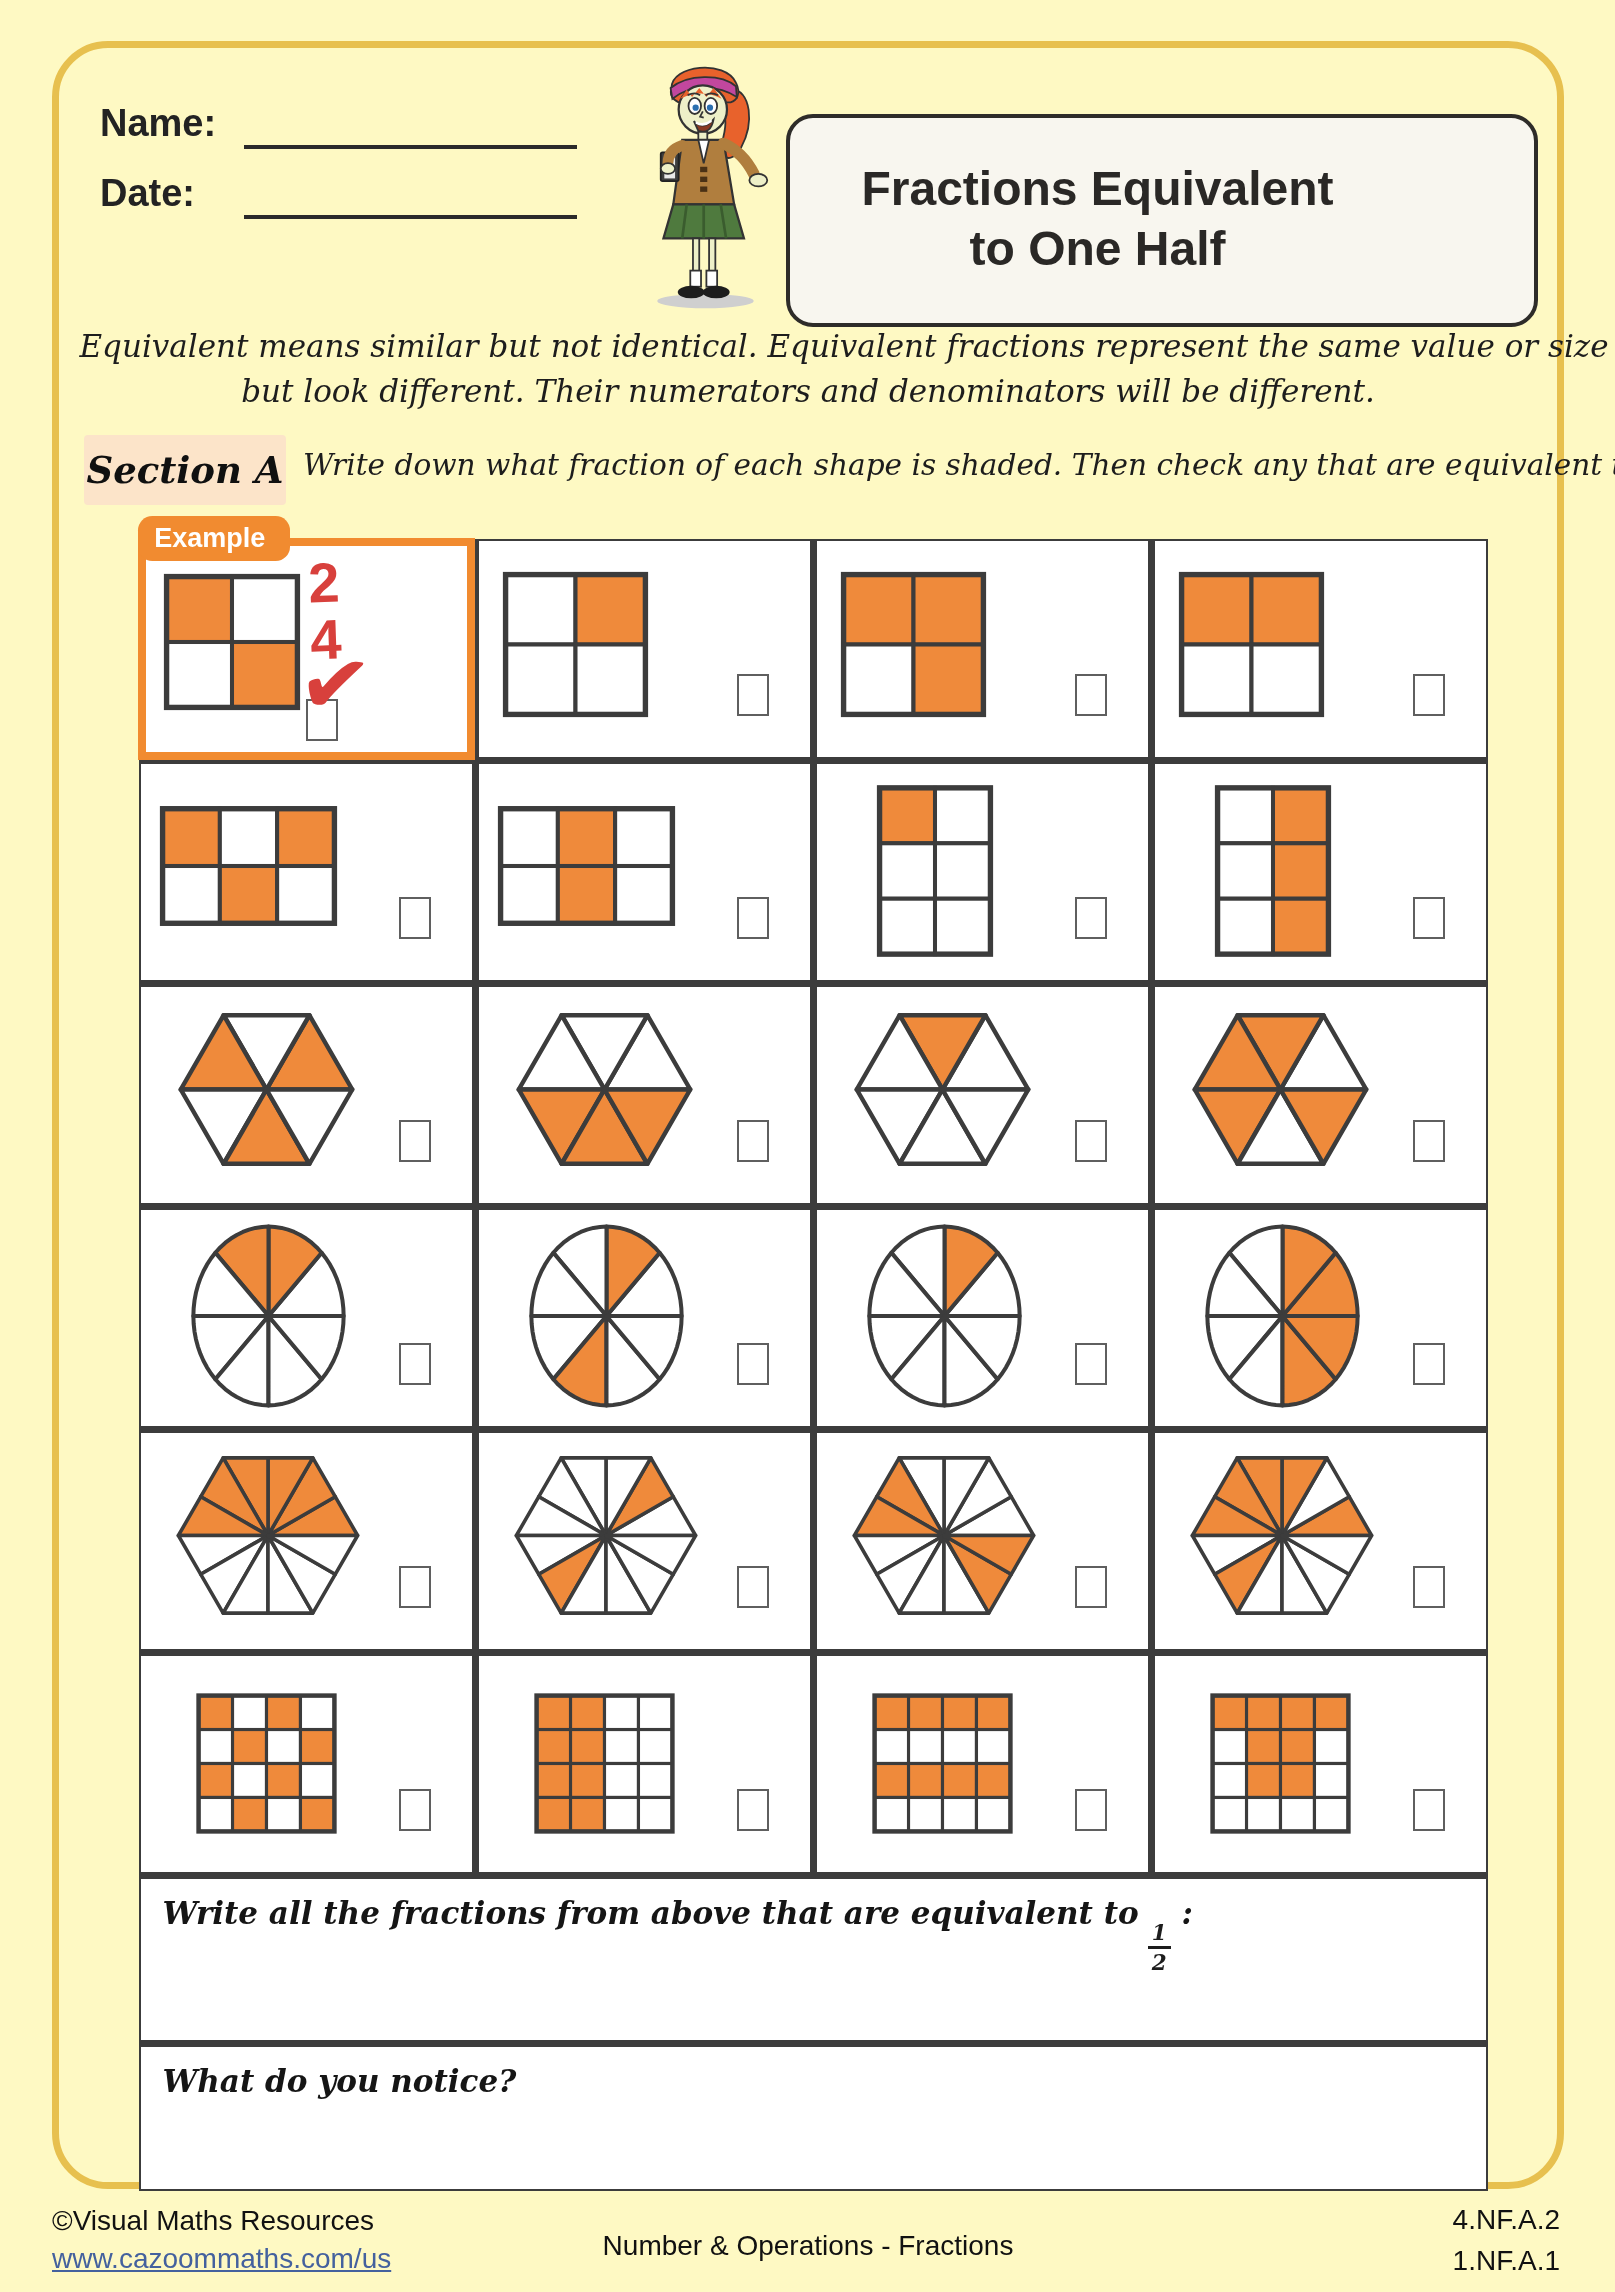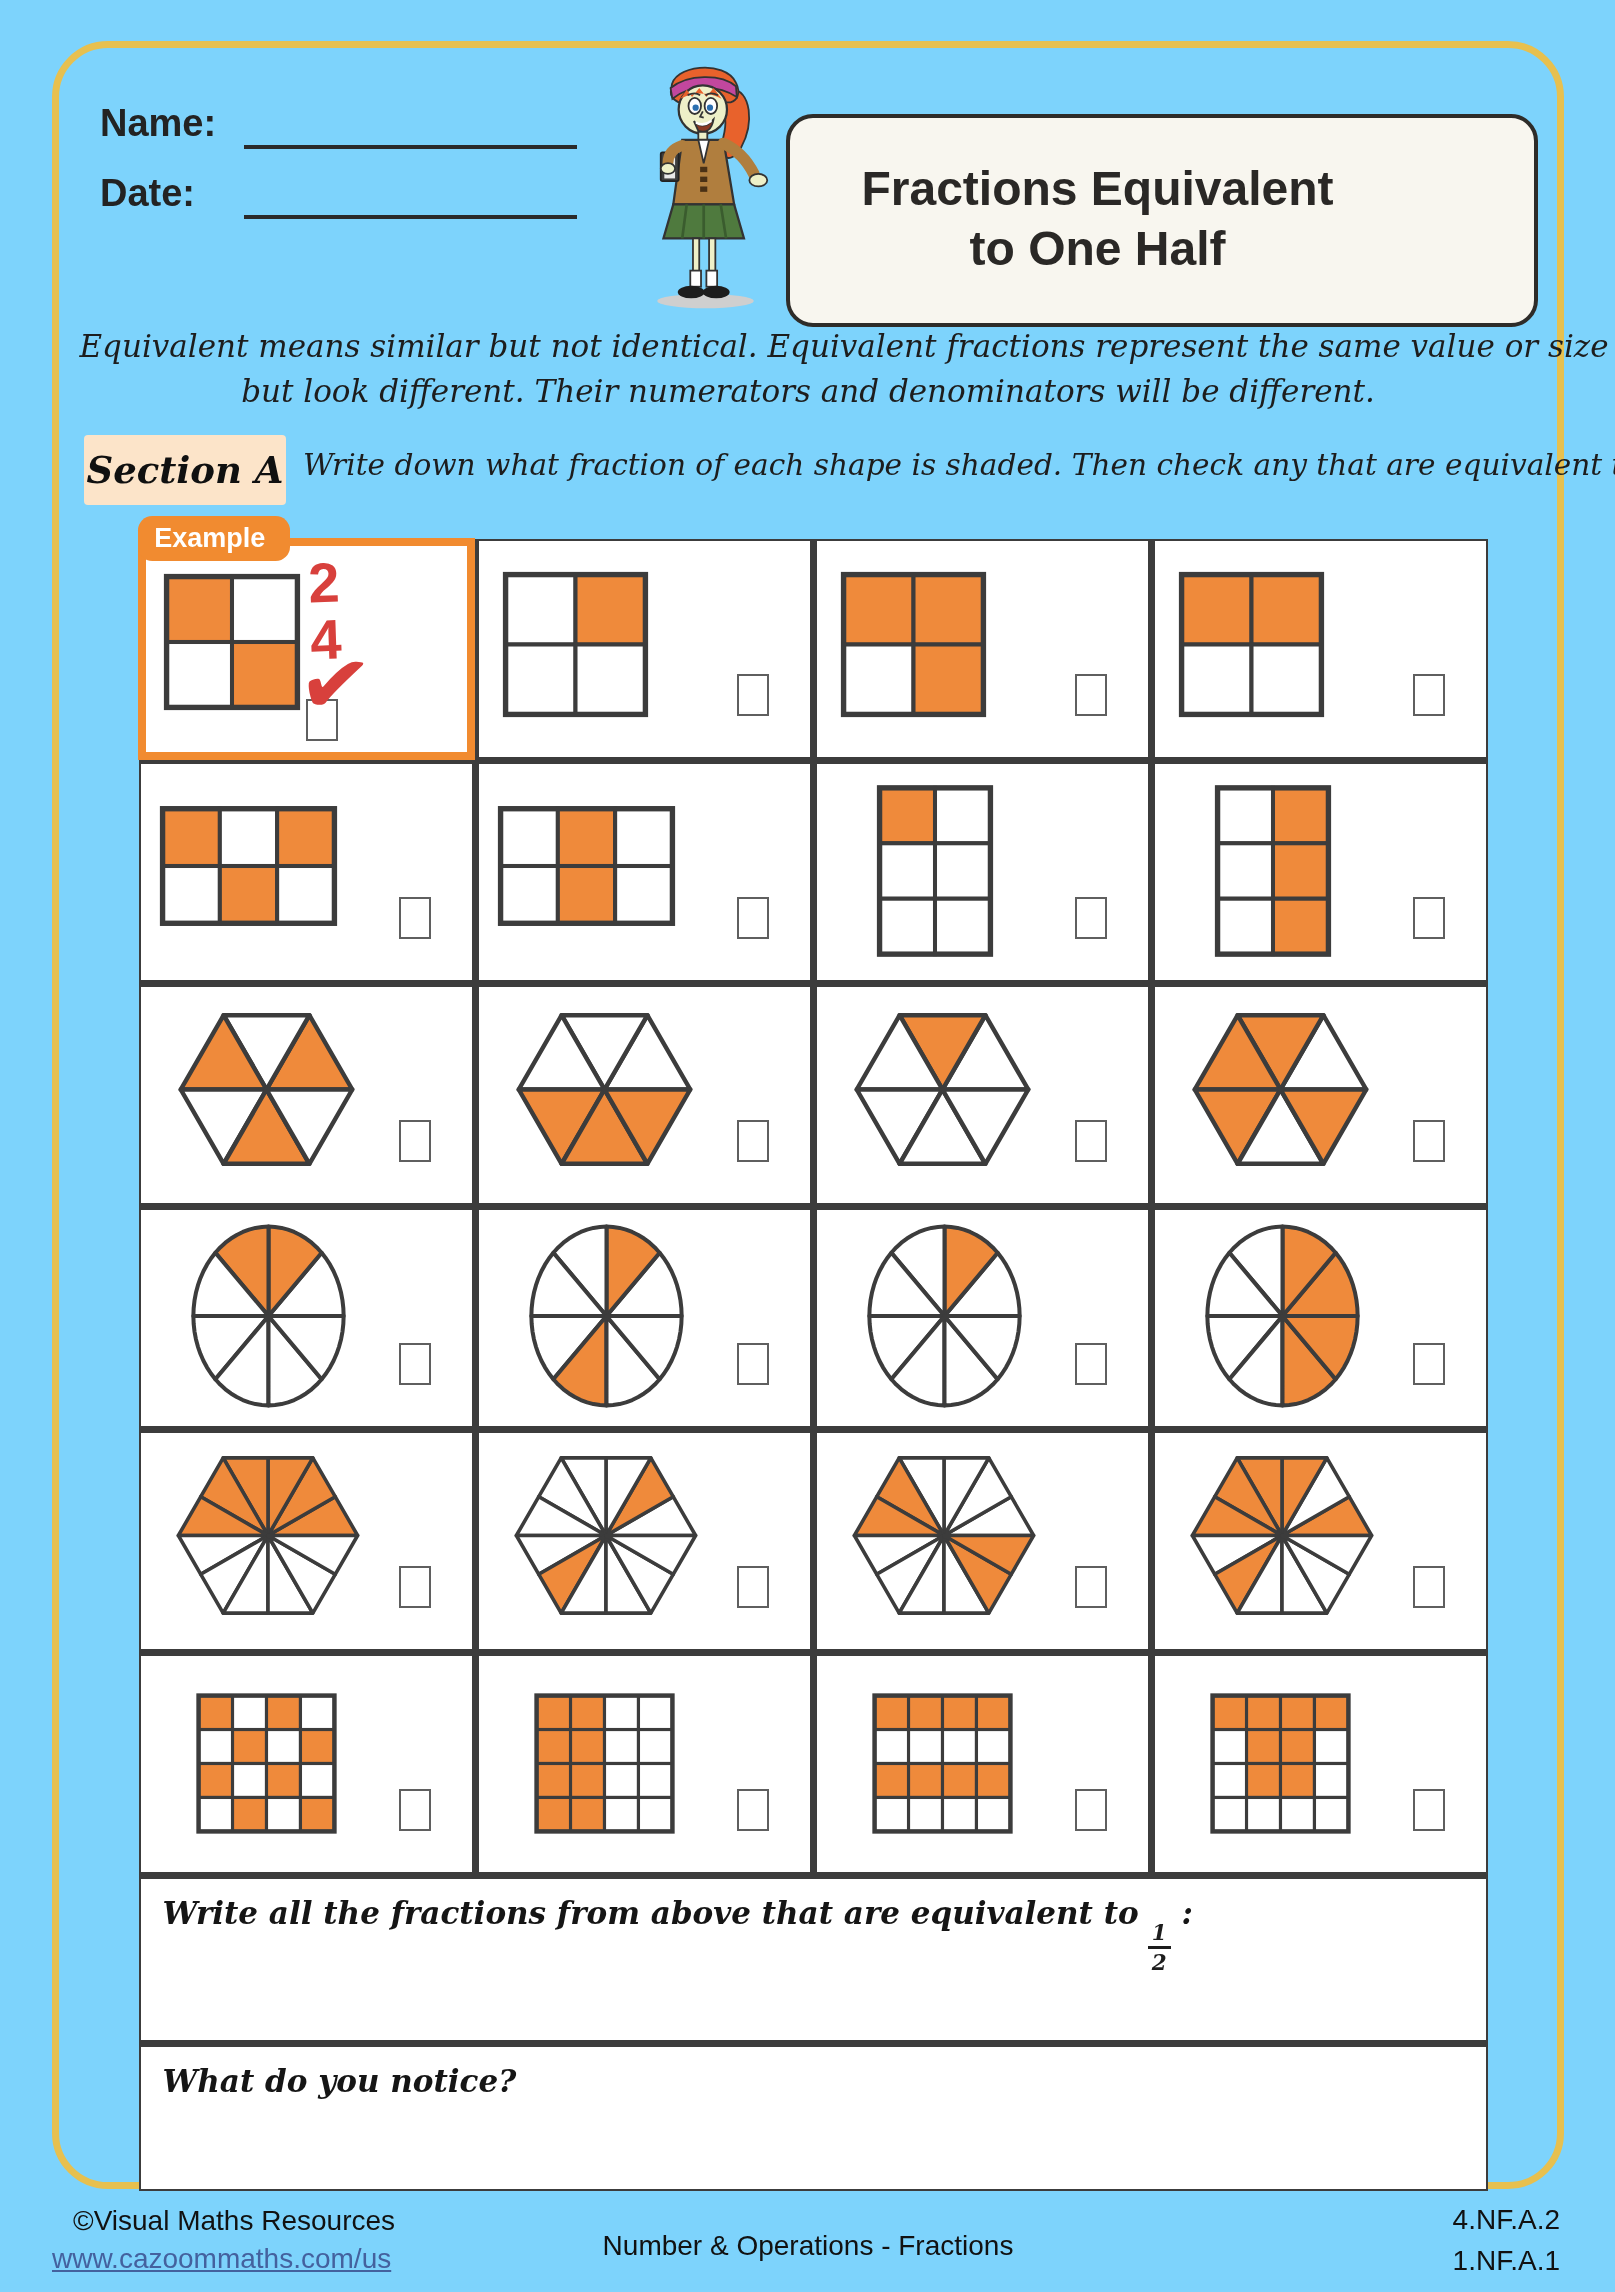--- a/index.html
+++ b/index.html
@@ -1,16 +1,16 @@
 <!DOCTYPE html>
 <html style="font-size:14.3px"><head>
 <meta charset="utf-8">
 <style>
   html,body{margin:0;padding:0;background:#e9e9e9;}
-  .page{position:relative;width:1616px;height:2293px;background:#7dd3fc;font-family:"Liberation Sans",sans-serif;overflow:hidden;}
+  .page{position:relative;width:1616px;height:2293px;background:#fef9c3;font-family:"Liberation Sans",sans-serif;overflow:hidden;}
   .page-border{position:absolute;left:52px;top:41px;width:1512px;height:2148px;border:7.2px solid #E7C04F;border-radius:56px;box-sizing:border-box;}
 
   
   .field-label{position:absolute;font-size:38px;font-weight:bold;color:#232323;}
   .lbl-name{left:100px;top:102px;}
   .lbl-date{left:100px;top:172px;}
   .field-line{position:absolute;height:3.6px;background:#2a2a2a;}
   .line-name{left:244px;top:145px;width:333px;}
   .line-date{left:244px;top:215px;width:333px;}
 
@@ -53,21 +53,21 @@
   .ex-frac{position:absolute;left:134px;top:12.5px;width:100px;text-align:center;z-index:3;color:#D8403C;font-weight:bold;transform:rotate(-2deg);}
   .ex-frac .n,.ex-frac .d{font-size:56px;line-height:1.02;display:block;}
   .ex-frac .bar{width:50px;height:5.4px;background:#D8403C;margin:3.6px auto;border-radius:2.7px;}
   .ex-check{position:absolute;left:158px;top:100px;font-size:86px;color:#D8403C;z-index:4;font-family:"DejaVu Sans",sans-serif;transform:rotate(6deg);line-height:1;}
 
   .text-row{grid-column:1/-1;background:#fff;position:relative;font-family:"DejaVu Serif",serif;font-style:italic;font-weight:bold;font-size:31px;color:#151515;padding:16px 21.5px;box-sizing:border-box;}
   .write-row{height:161px;}
   .notice-row{height:142px;}
 
   
-  .footer-left{position:absolute;left:52px;top:2205px;font-size:28px;color:#111;margin-left:21px;}
+  .footer-left{position:absolute;left:52px;top:2205px;font-size:28px;color:#111;}
   .footer-link{position:absolute;left:52px;top:2243px;font-size:28px;color:#44619E;text-decoration:underline;cursor:pointer;}
   .footer-center{position:absolute;left:0;top:2230px;width:1616px;text-align:center;font-size:28px;color:#111;}
   .footer-right{position:absolute;right:56px;top:2200px;text-align:right;font-size:28px;color:#111;line-height:1.45;}
 </style>
 </head>
 <body>
 
 <div class="page">
   <div class="page-border"></div>
 

